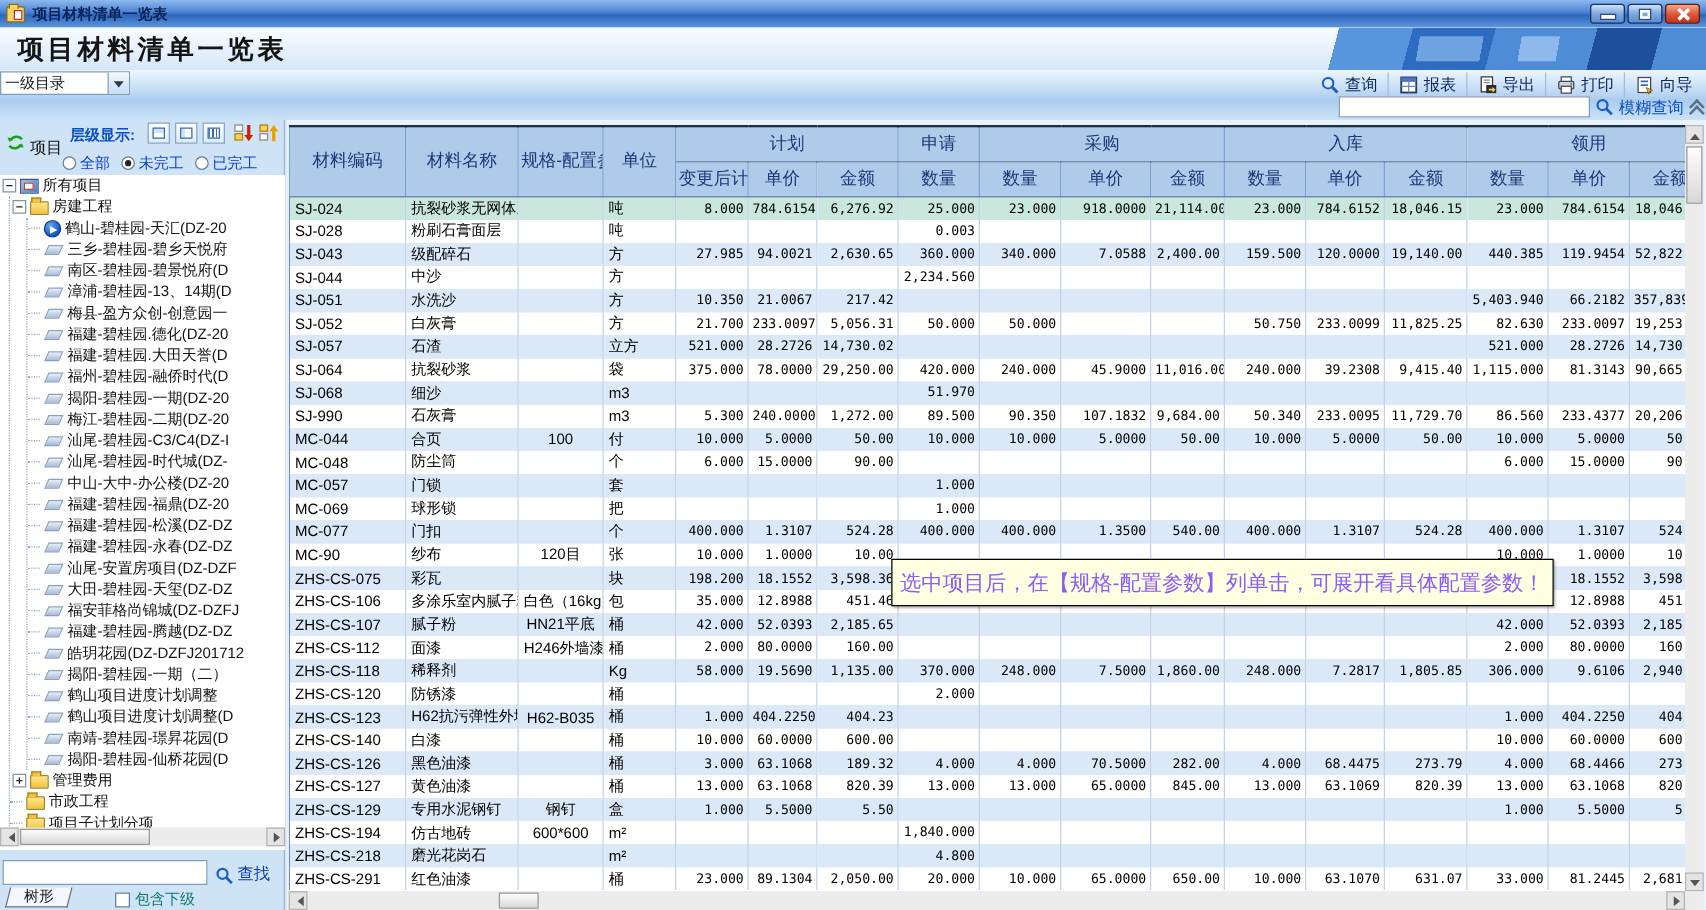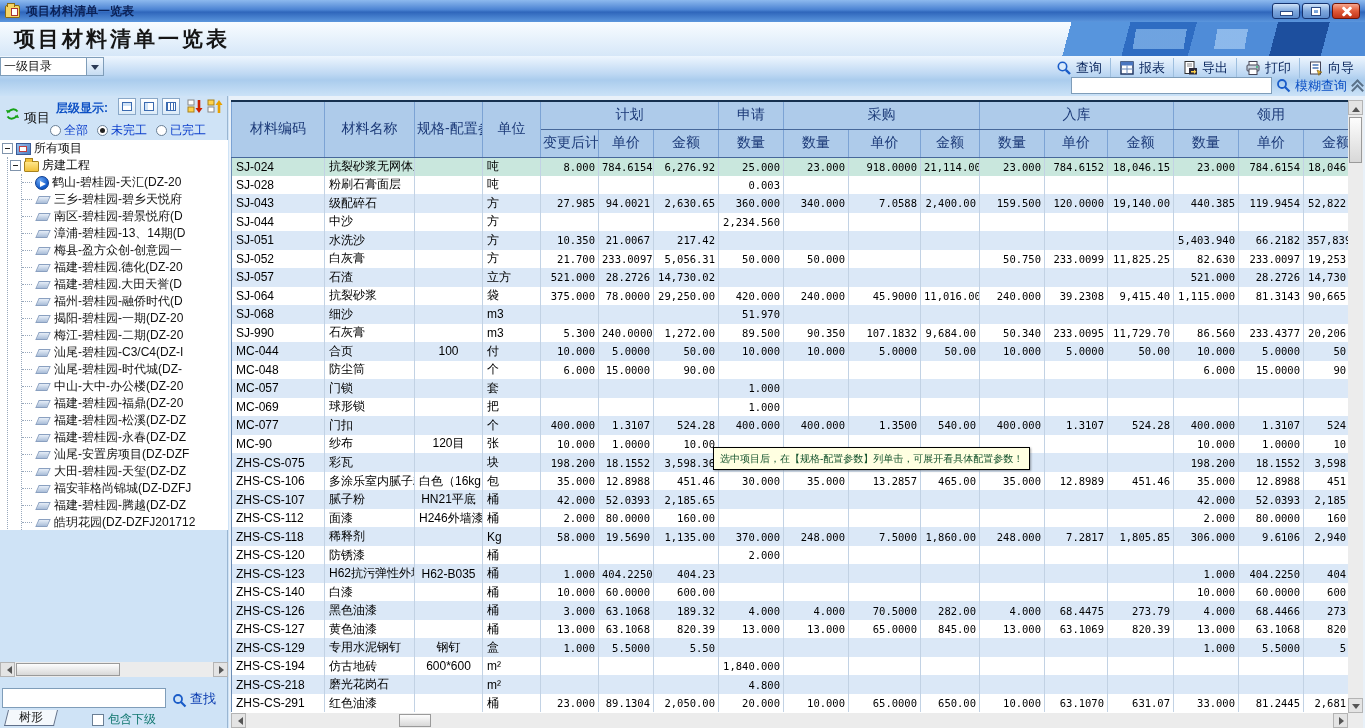--- a/index.html
+++ b/index.html
@@ -54,21 +54,21 @@
   #side-head{position:absolute;left:0;top:0;width:228px;height:44px;}
   #side-head .plabel{position:absolute;left:24px;top:13px;font-size:13px;color:#111;}
   #side-head .llabel{position:absolute;left:56px;top:4px;font-size:12px;font-weight:bold;color:#0b4fc4;}
   .mini-ic{position:absolute;top:2px;width:18px;height:17px;background:linear-gradient(180deg,#fff,#dcebf8);border:1px solid #8aa8c8;}
   .mini-ic .g{position:absolute;left:3px;top:3px;width:10px;height:9px;border:1px solid #3a6ab0;background:linear-gradient(180deg,#cfe2f6 0 3px,#fff 3px);}
   .radios{position:absolute;left:50px;top:26px;display:flex;gap:9px;align-items:center;}
   .radio{display:flex;gap:3px;align-items:center;font-size:12px;color:#0b3ecb;}
   .rdot{width:11px;height:11px;border-radius:50%;background:#fff;border:1px solid #6a7f95;position:relative;}
   .rdot.on::after{content:"";position:absolute;left:2px;top:2px;width:5px;height:5px;border-radius:50%;background:#222;}
 
-  #tree{position:absolute;left:0;top:44px;width:228px;height:390px;background:#fff;overflow:hidden;font-size:12px;color:#111;}
+  #tree{position:absolute;left:0;top:44px;width:228px;height:540px;background:#fff;overflow:hidden;font-size:12px;color:#111;}
   .trow{display:flex;align-items:center;height:17px;gap:3px;white-space:nowrap;overflow:hidden;}
   .kids{border-left:1px dotted #98a8bc;margin-left:7px;padding-left:0;}
   .k2{margin-left:13px;}
   .pm{width:11px;height:11px;background:#fff;border:1px solid #8094ac;position:relative;flex:none;margin-left:2px;}
   .pm::before{content:"";position:absolute;left:2px;top:4px;width:5px;height:1px;background:#222;}
   .pm.plus::after{content:"";position:absolute;left:4px;top:2px;width:1px;height:5px;background:#222;}
   .ic-root{width:15px;height:12px;flex:none;border:1px solid #3a5a96;background:linear-gradient(135deg,#9cc0ec,#4a7ec4);position:relative;}
   .ic-root::after{content:"";position:absolute;left:2px;top:2px;width:6px;height:4px;background:#fff;border:1px solid #c04040;}
   .ic-folder{width:15px;height:11px;flex:none;position:relative;background:linear-gradient(180deg,#ffe68a,#f2c23c);border:1px solid #a8821c;border-radius:1px;margin-top:2px;}
   .ic-folder::before{content:"";position:absolute;left:0px;top:-4px;width:6px;height:3px;background:#f2c23c;border:1px solid #a8821c;border-bottom:none;}
@@ -110,22 +110,22 @@
   .L{text-align:left;} .C{text-align:center;} .R{text-align:right;}
 
   #vsb{position:absolute;left:1119px;top:4px;width:15px;height:613px;background:#ececec;}
   #vsb .sb-btn{position:absolute;left:0;}
   #vsb .sb-thumb{position:absolute;left:1px;top:17px;width:13px;height:46px;}
   #hsb{position:absolute;left:2px;top:617px;width:1117px;height:15px;background:#ececec;}
   #hsb .sb-btn{position:absolute;top:0;}
   #hsb .sb-thumb{position:absolute;top:1px;left:168px;width:32px;height:13px;}
   #sbcorner{position:absolute;left:1119px;top:617px;width:15px;height:15px;background:#ececec;}
 
-  #tooltip{position:absolute;left:713px;top:447px;height:23px;z-index:60;background:#ffffe1;border:1px solid #000;
-    font-size:10px;color:#14532d;display:flex;align-items:center;padding:0 6px;white-space:nowrap;box-shadow:1px 1px 2px rgba(0,0,0,.35);}
+  #tooltip{position:absolute;left:713px;top:447px;height:38px;z-index:60;background:#ffffe1;border:1px solid #000;
+    font-size:17px;color:#8b5cf6;display:flex;align-items:center;padding:0 6px;white-space:nowrap;box-shadow:1px 1px 2px rgba(0,0,0,.35);}
 
   svg{display:block;}
 </style>
 </head>
 <body>
 
 <div id="win">
 
   <div id="titlebar">
     <div class="appico"></div>
@@ -394,21 +394,21 @@
               <span>皓玥花园(DZ-DZFJ201712</span>
             </div>
             <div class="trow">
               <span class="conn"></span>
               <span class="ic-leaf"></span>
               <span>揭阳-碧桂园-一期（二）</span>
             </div>
             <div class="trow">
               <span class="conn"></span>
               <span class="ic-leaf"></span>
-              <span>可展开看具体配置参数</span>
+              <span>鹤山项目进度计划调整</span>
             </div>
             <div class="trow">
               <span class="conn"></span>
               <span class="ic-leaf"></span>
               <span>鹤山项目进度计划调整(D</span>
             </div>
             <div class="trow">
               <span class="conn"></span>
               <span class="ic-leaf"></span>
               <span>南靖-碧桂园-璟昇花园(D</span>

